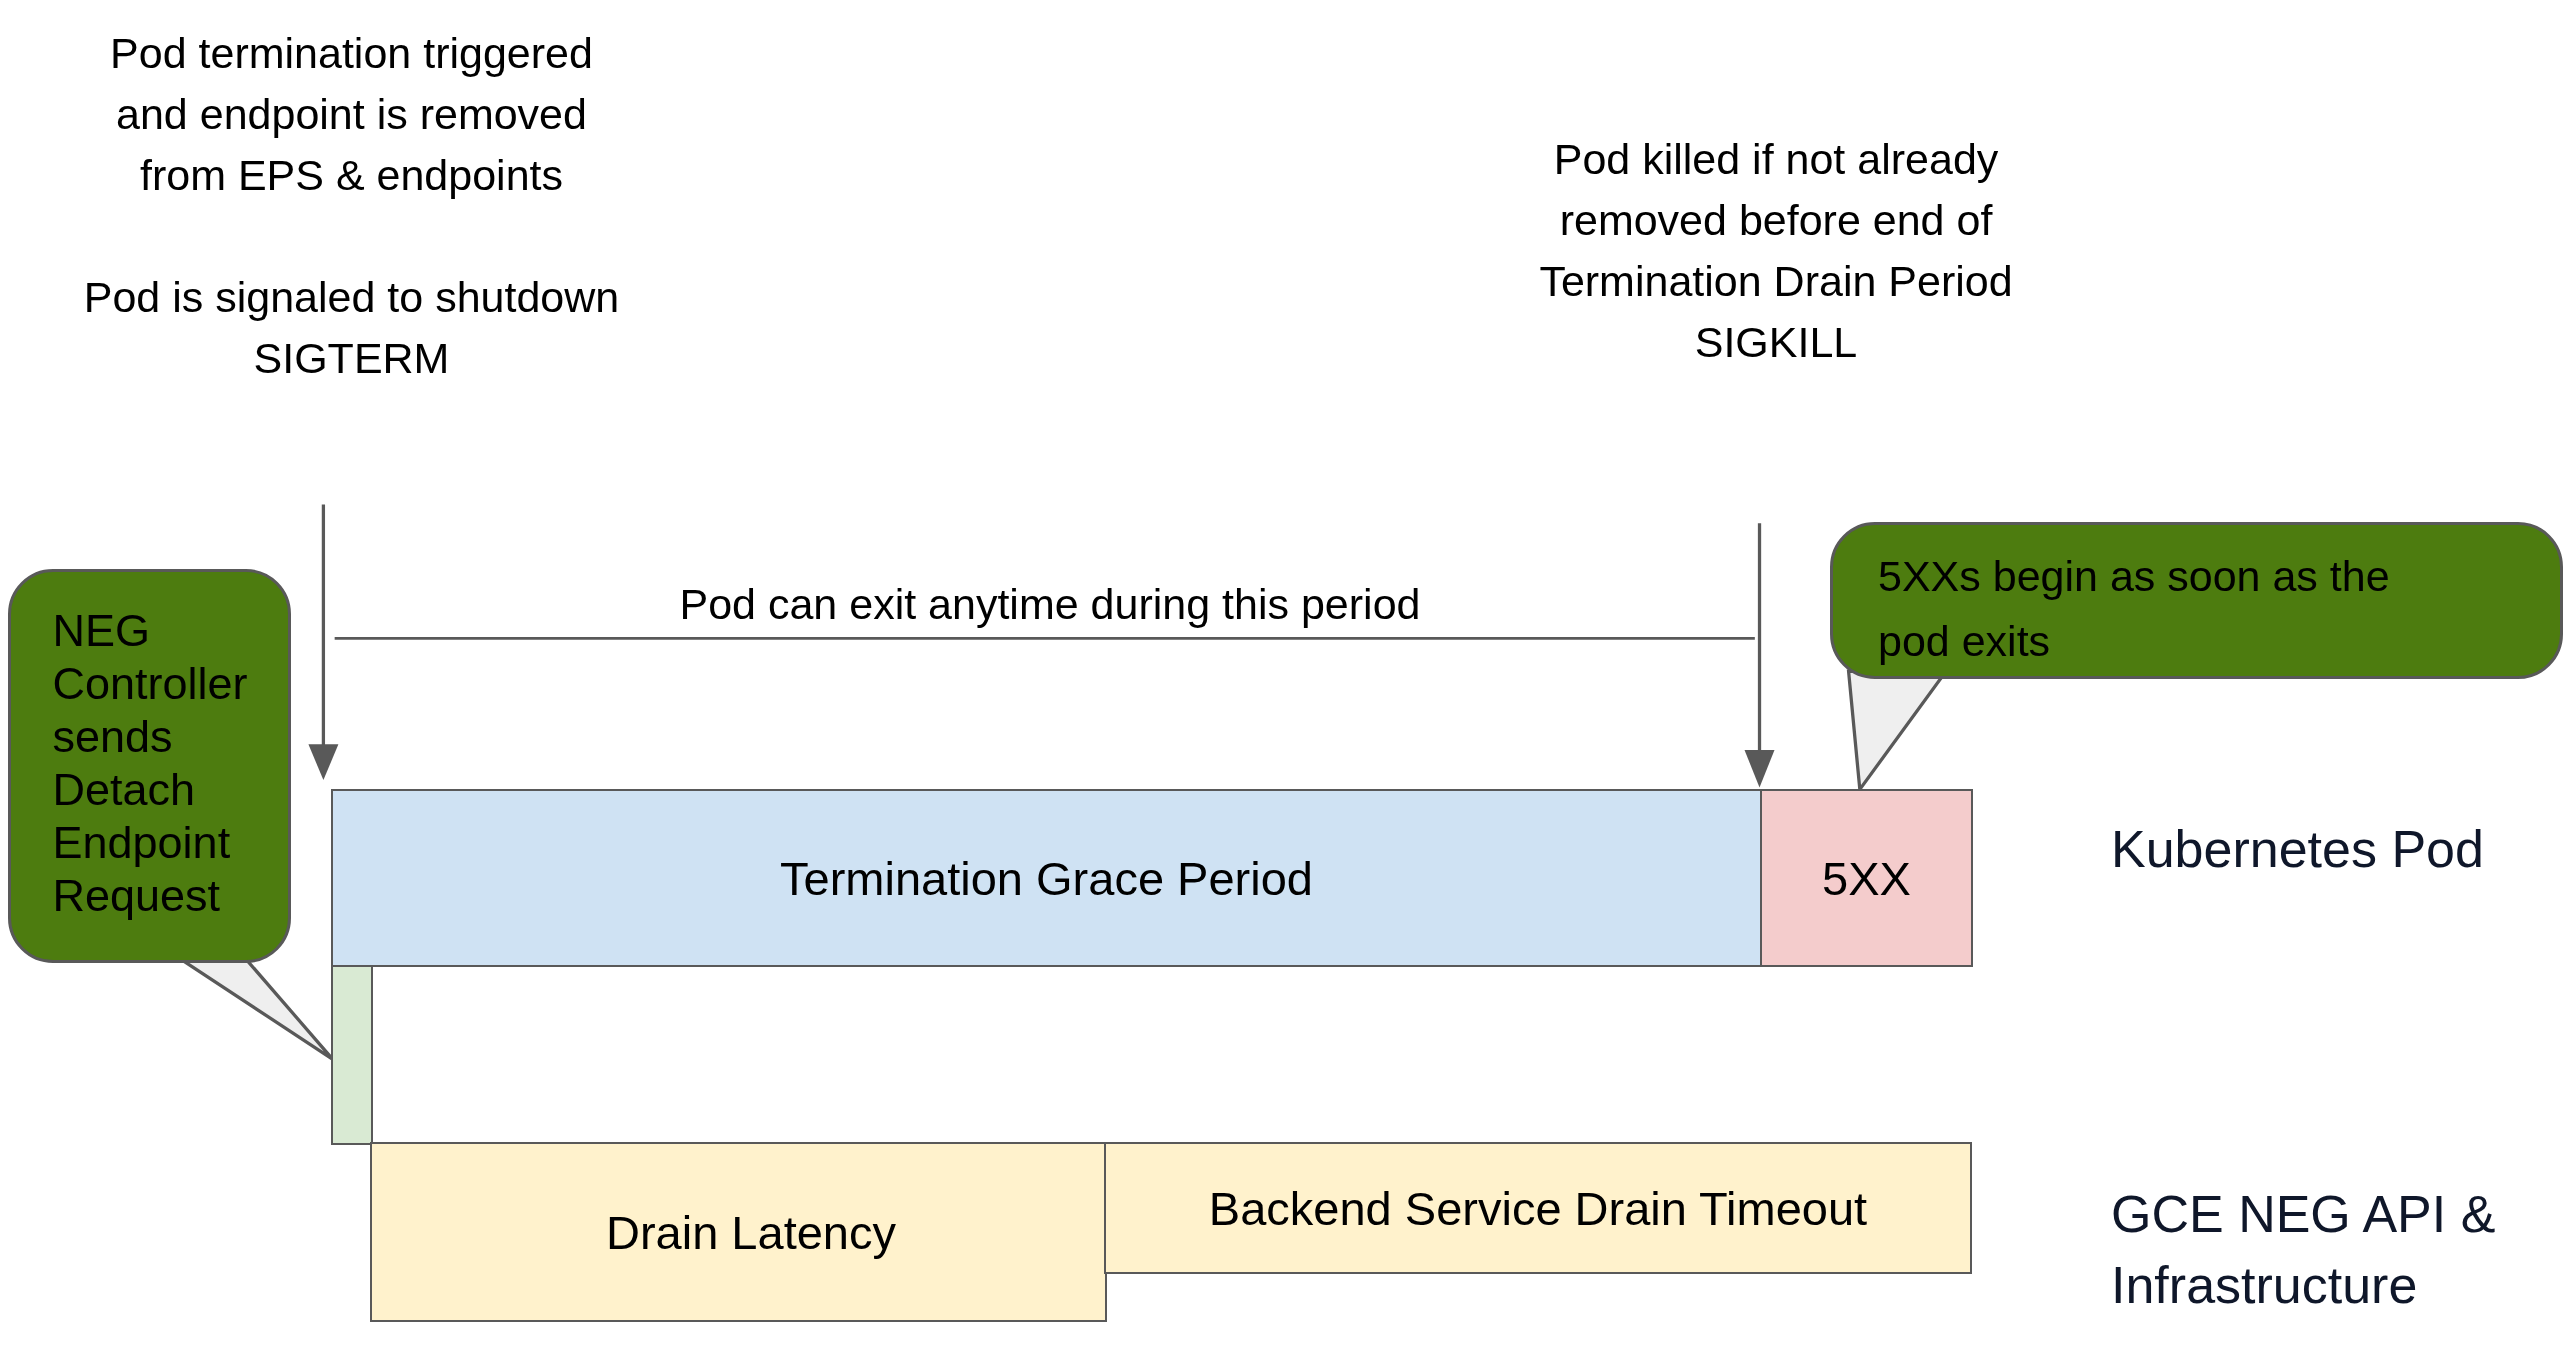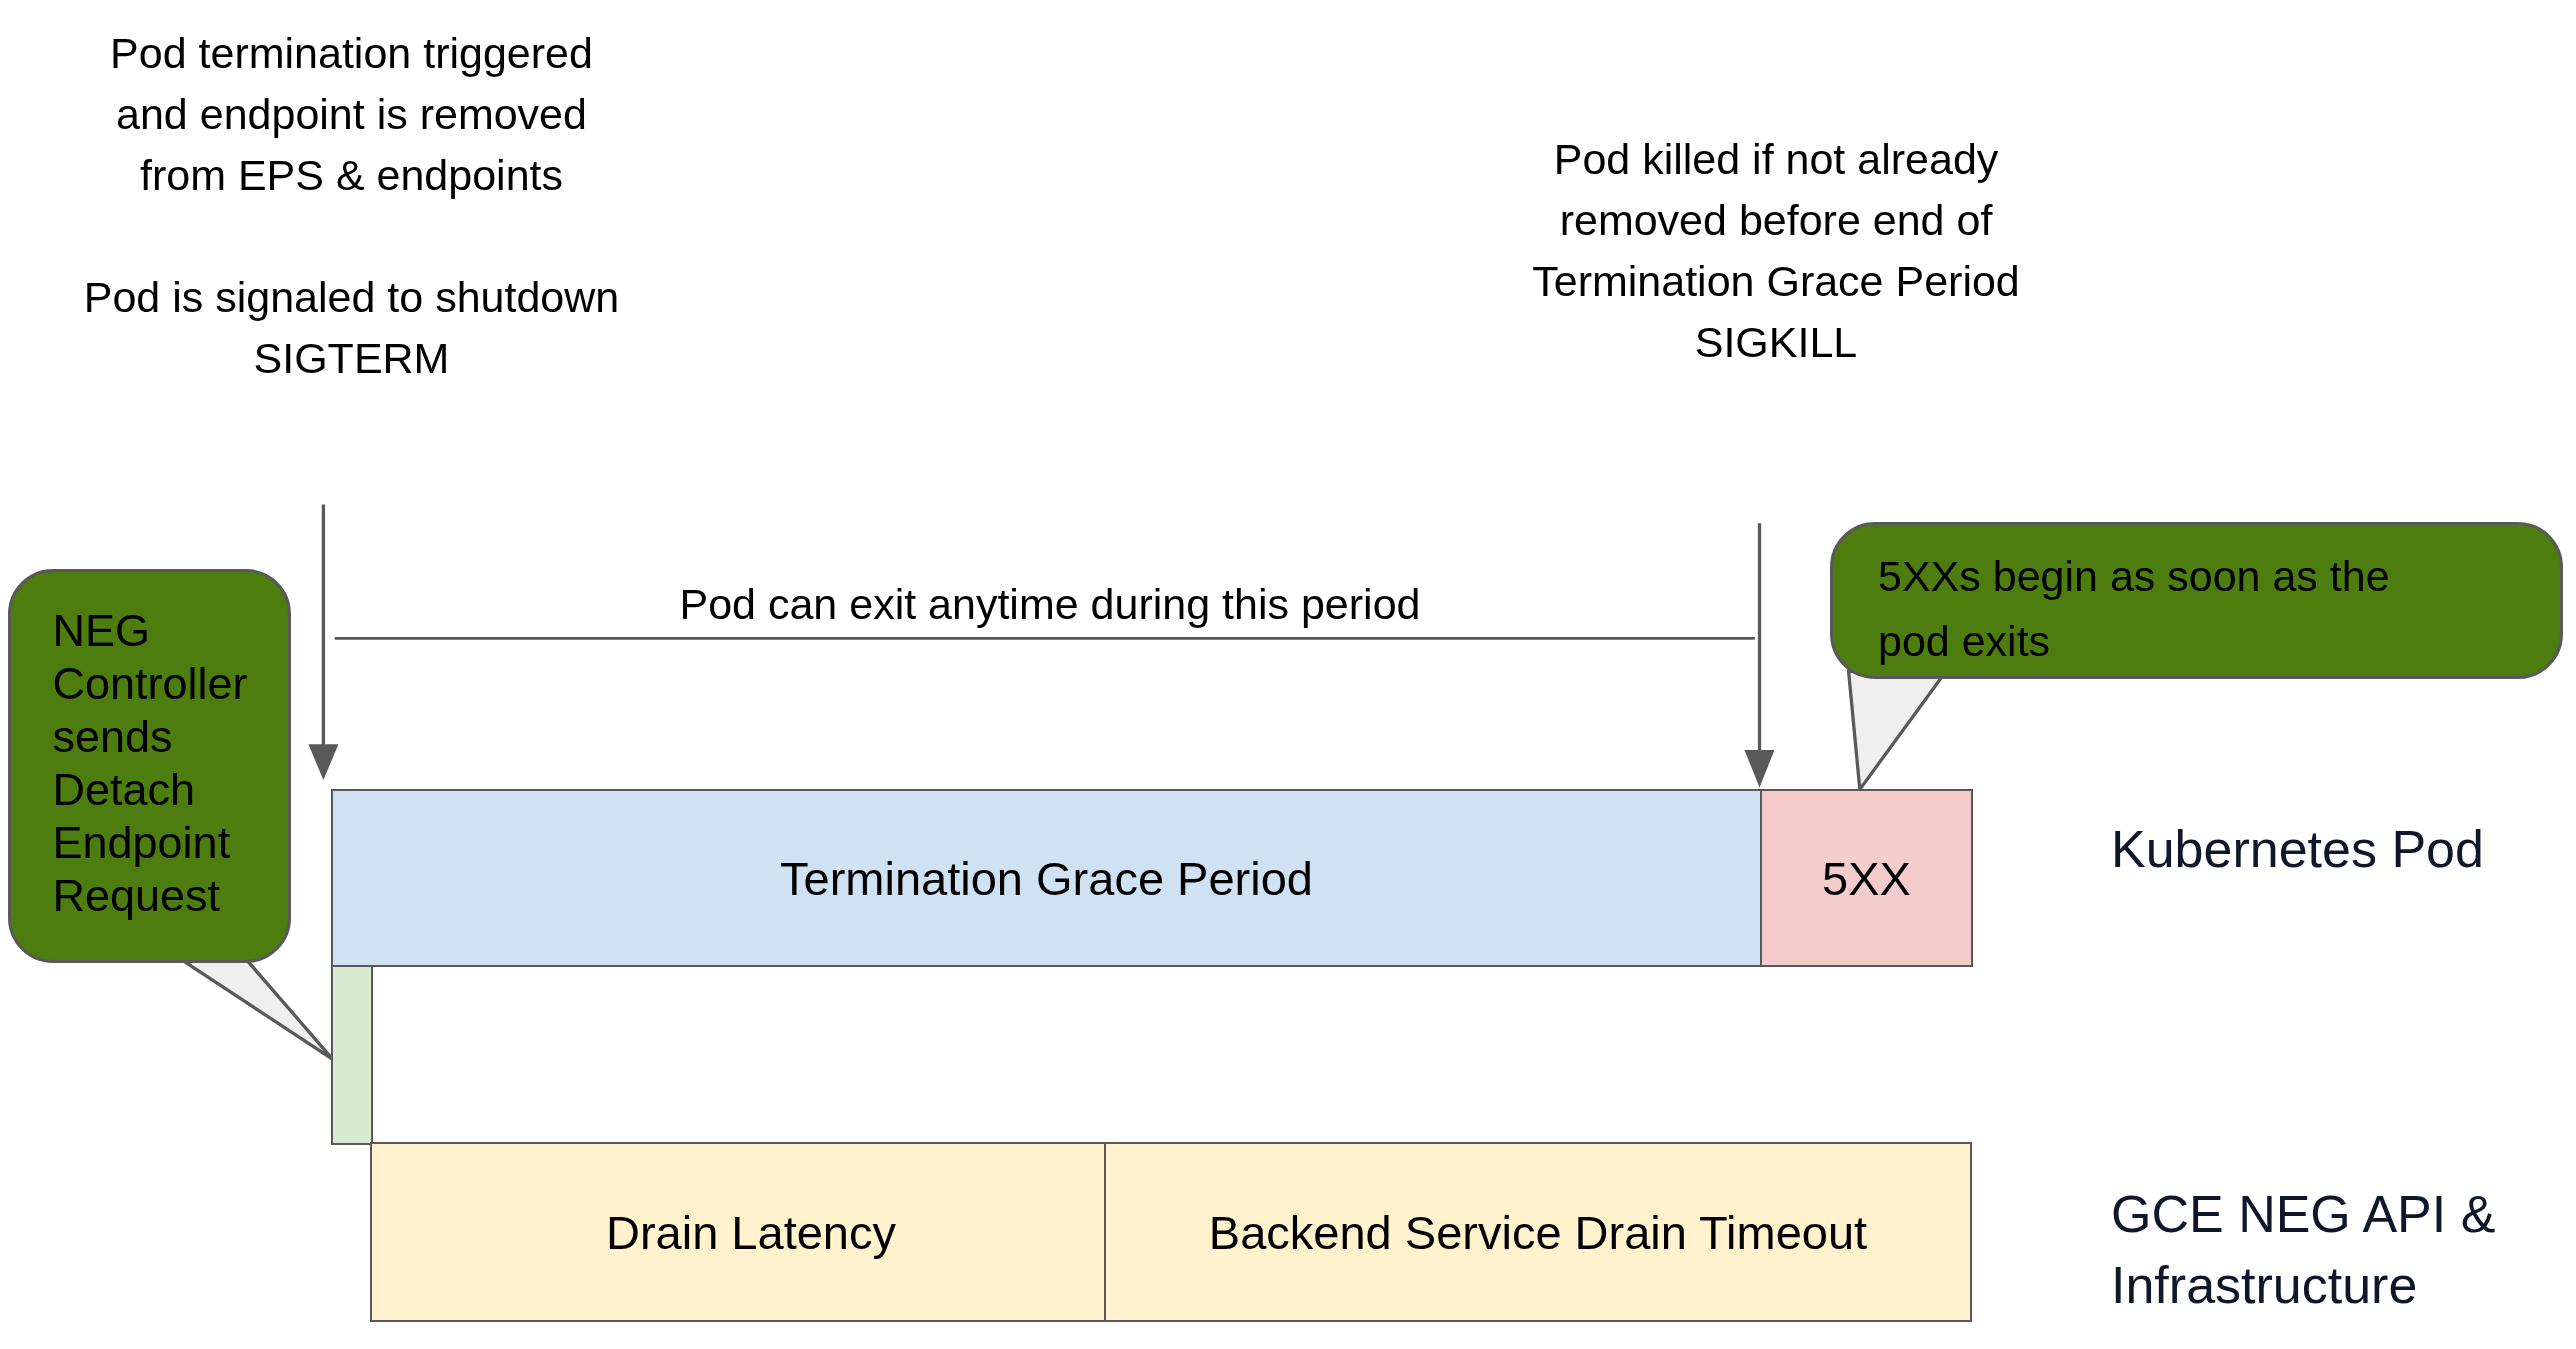--- a/index.html
+++ b/index.html
@@ -37,21 +37,21 @@
     display: flex;
     align-items: center;
     justify-content: center;
     font-size: 47px;
     color: #000000;
   }
   .bar-termination { left: 331px;  top: 789px;  width: 1431px; height: 178px; background: #cfe2f3; }
   .bar-5xx         { left: 1760px; top: 789px;  width: 213px;  height: 178px; background: #f4cccc; }
   .bar-detach      { left: 331px;  top: 965px; width: 42px;   height: 180px; background: #d9ead3; }
   .bar-drain       { left: 370px;  top: 1142px; width: 737px;  height: 180px; background: #fff2cc; padding-left: 25px; }
-  .bar-backend     { left: 1104px; top: 1142px; width: 868px;  height: 180px; background: #fff2cc; }
+  .bar-backend     { left: 1104px; top: 1142px; width: 868px;  height: 132px; background: #fff2cc; }
 
   .bubble {
     position: absolute;
     box-sizing: border-box;
     background: #4d7c0f;
     border: 3.7px solid #595959;
     border-radius: 45px;
     white-space: pre-line;
     color: #000000;
   }
@@ -103,21 +103,21 @@
   </svg>
 
   <div class="note note-topleft">Pod termination triggered
 and endpoint is removed
 from EPS &amp; endpoints
 
 Pod is signaled to shutdown
 SIGTERM</div>
   <div class="note note-topright">Pod killed if not already
 removed before end of
-Termination Grace Period
+Termination Drain Period
 SIGKILL</div>
   <div class="note note-period">Pod can exit anytime during this period</div>
 
   <div class="bar bar-termination">
     <span>Termination Grace Period</span>
   </div>
   <div class="bar bar-5xx">
     <span>5XX</span>
   </div>
   <div class="bar bar-detach"></div>

